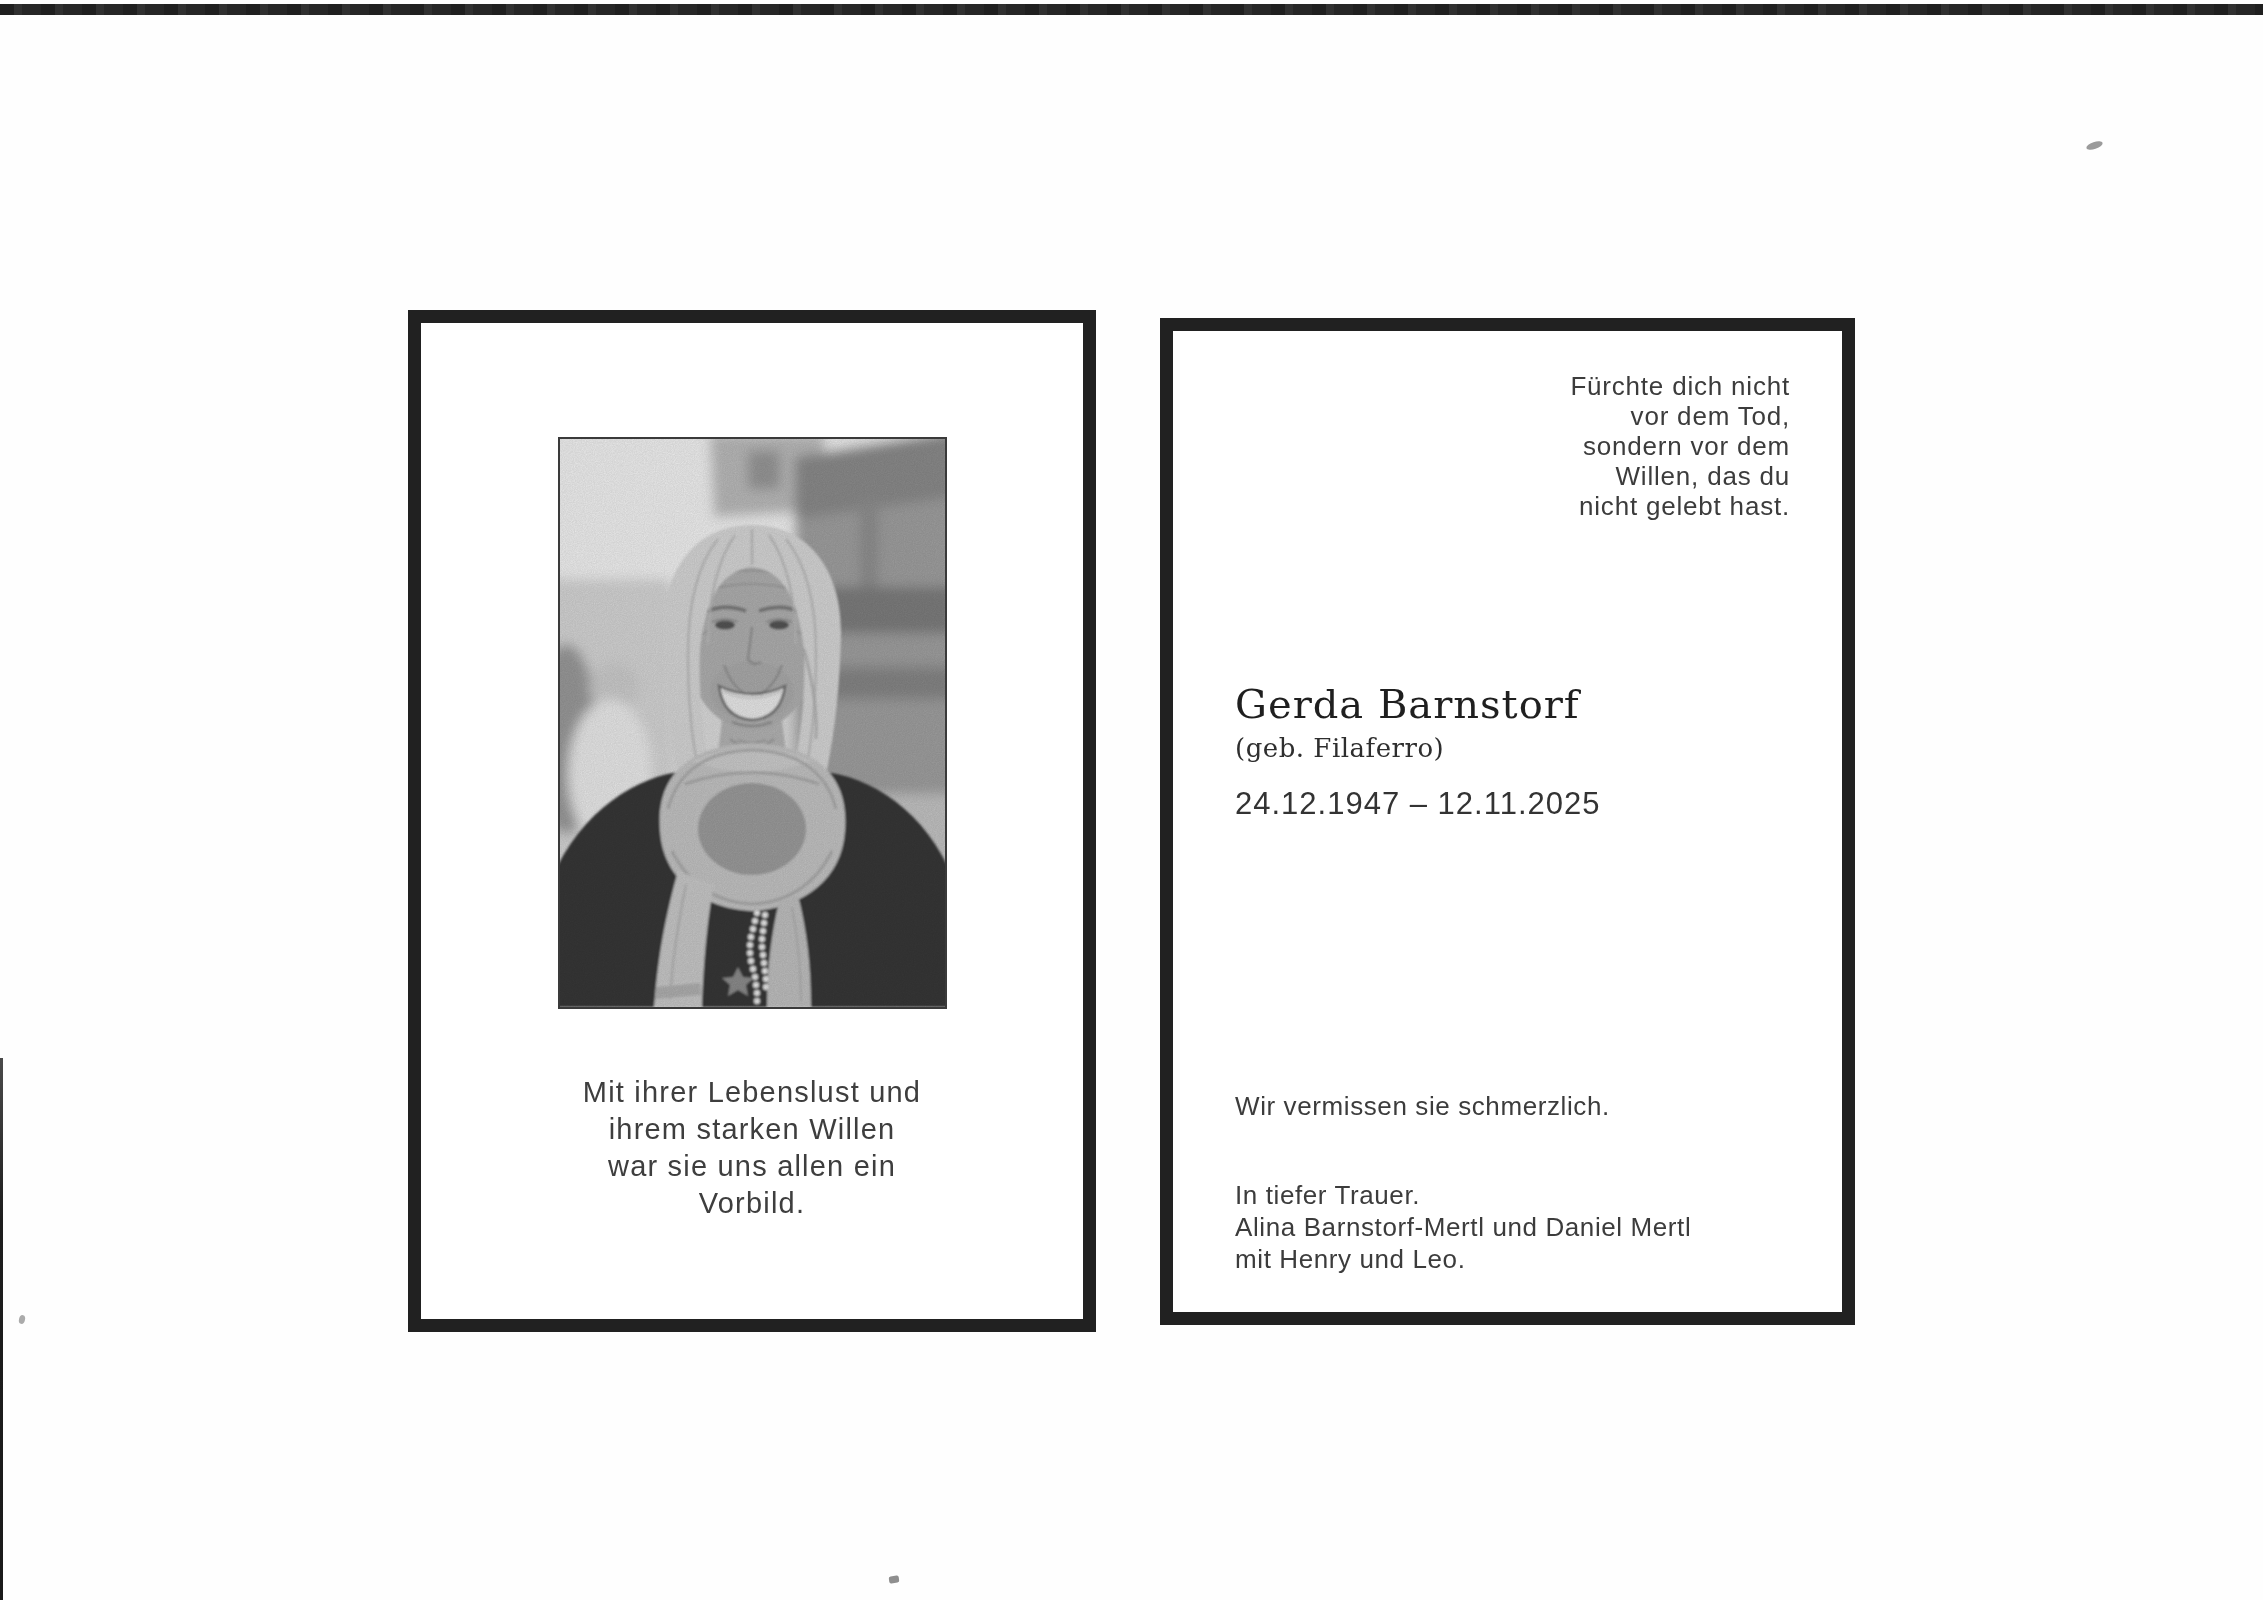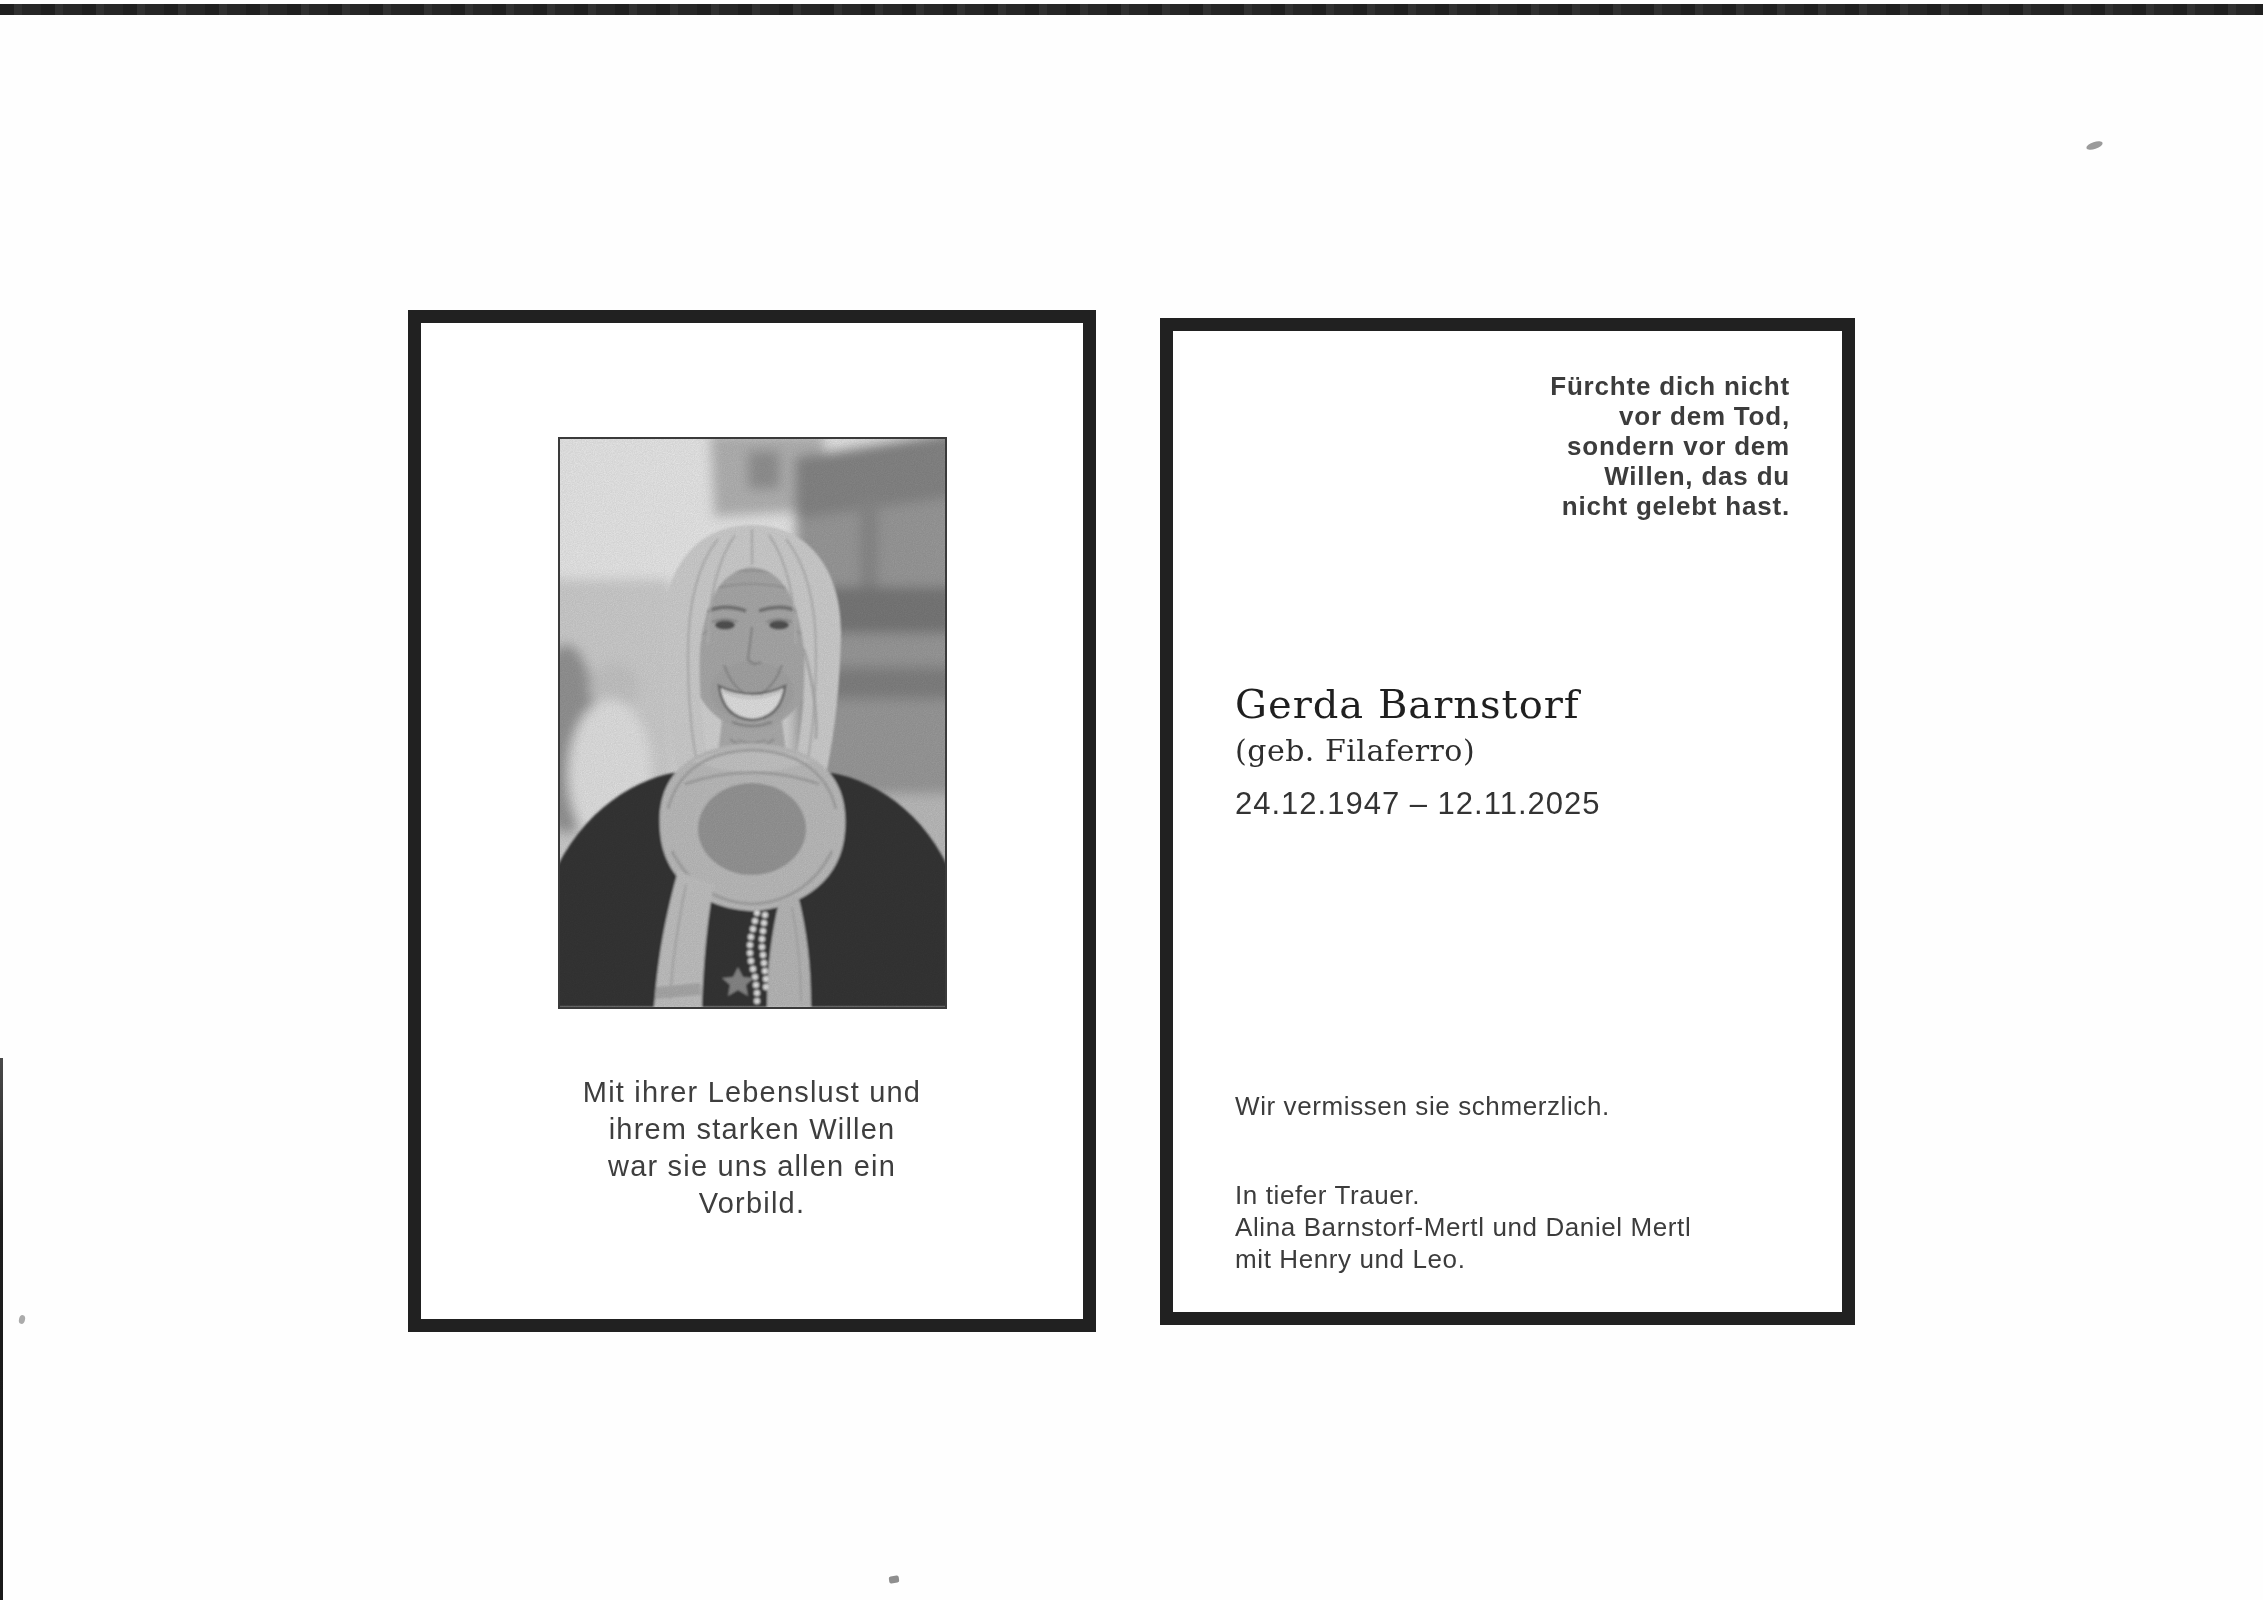--- a/index.html
+++ b/index.html
@@ -39,31 +39,31 @@
   .photo-frame svg{display:block;width:385px;height:568px;}
   .caption{
     position:absolute;left:0;top:727px;width:662px;
     text-align:center;color:#3e3e3e;
     font-size:29px;line-height:37px;letter-spacing:1.2px;margin-top:24px;
   }
   
   .quote{
     position:absolute;right:52px;top:40px;
     text-align:right;color:#3c3c3c;
-    font-size:26px;line-height:30px;letter-spacing:0.8px;font-weight:bold;
+    font-size:26px;line-height:30px;letter-spacing:0.8px;
   }
   .name{
     position:absolute;left:62px;top:350px;
     font-family:"DejaVu Serif",serif;font-weight:normal;
     font-size:40px;color:#1f1f1f;letter-spacing:1px;
   }
   .maiden{
     position:absolute;left:62px;top:402px;
     font-family:"DejaVu Serif",serif;
-    font-size:30px;color:#2e2e2e;letter-spacing:0.5px;
+    font-size:26px;color:#2e2e2e;letter-spacing:0.5px;
   }
   .dates{
     position:absolute;left:62px;top:455px;
     font-size:31px;color:#333333;letter-spacing:1px;
   }
   .announcement{
     position:absolute;left:62px;top:610px;
     color:#3c3c3c;font-size:26px;line-height:30px;letter-spacing:0.6px;
   }
   .missing{

